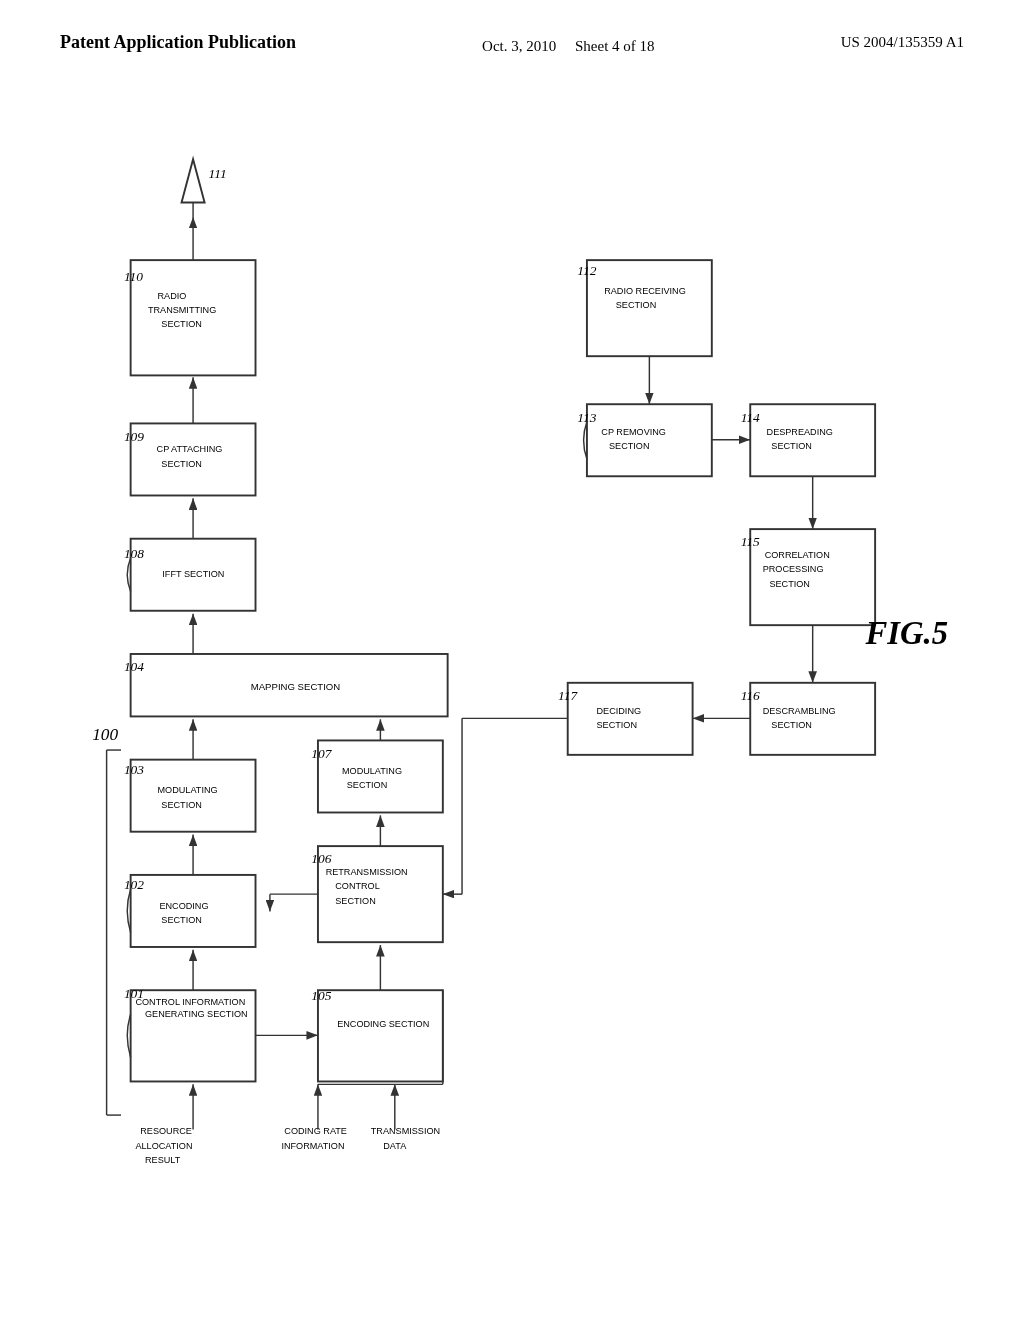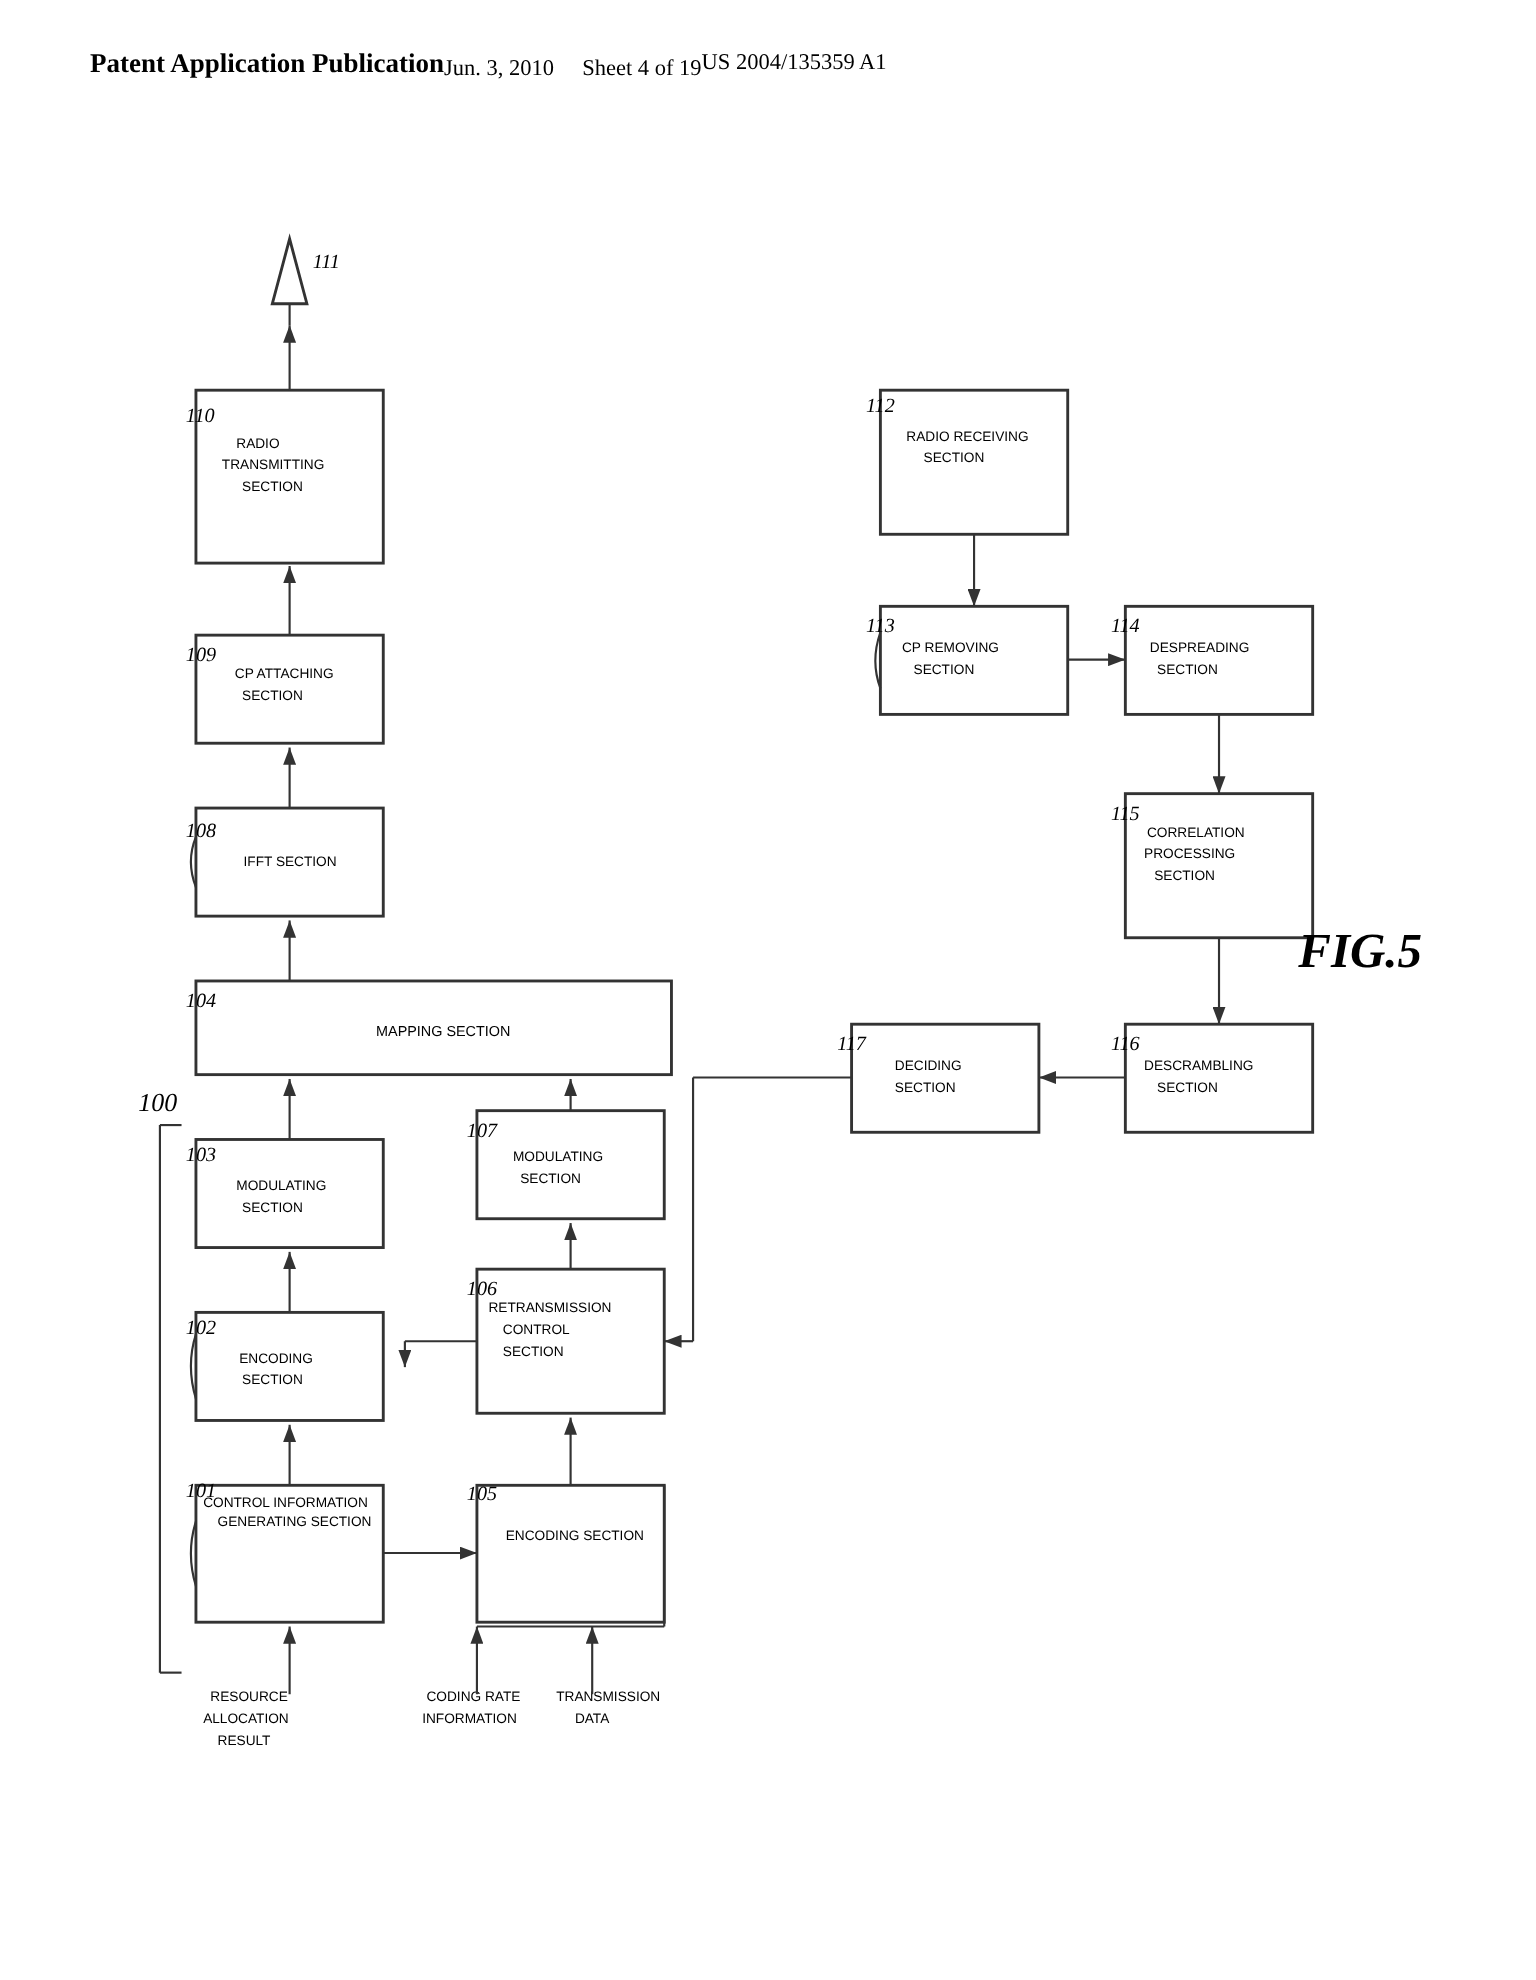--- a/index.html
+++ b/index.html
@@ -7,20 +7,21 @@
       width: 1024px;
       height: 1320px;
       background: #fff;
       font-family: 'Times New Roman', Times, serif;
       position: relative;
       overflow: hidden;
     }
 
     .header {
       display: flex;
+      justify-content: space-between;
       align-items: flex-start;
       padding: 30px 60px 10px 60px;
       border-bottom: none;
     }
 
     .header-left {
       font-size: 18px;
       font-weight: bold;
       line-height: 1.4;
     }
@@ -52,22 +53,22 @@
       width: 100%;
       height: 100%;
     }
   </style>
 </head>
 <body>
 
 <div class="header">
   <div class="header-left">Patent Application Publication</div>
   <div class="header-center">
-    <span>Jun. 3, 2010</span>&nbsp;&nbsp;&nbsp;&nbsp;
-    <span>Sheet 4 of 19</span>
+    <span>Oct. 3, 2010</span>&nbsp;&nbsp;&nbsp;&nbsp;
+    <span>Sheet 4 of 18</span>
   </div>
   <div class="header-right">US 2004/135359 A1</div>
 </div>
 
 <div class="diagram-area">
   <svg viewBox="0 0 1024 1270" xmlns="http://www.w3.org/2000/svg">
 
     <defs>
       <marker id="arrowhead" markerWidth="8" markerHeight="6" refX="8" refY="3" orient="auto">
         <polygon points="0 0, 8 3, 0 6" fill="#333"></polygon>

